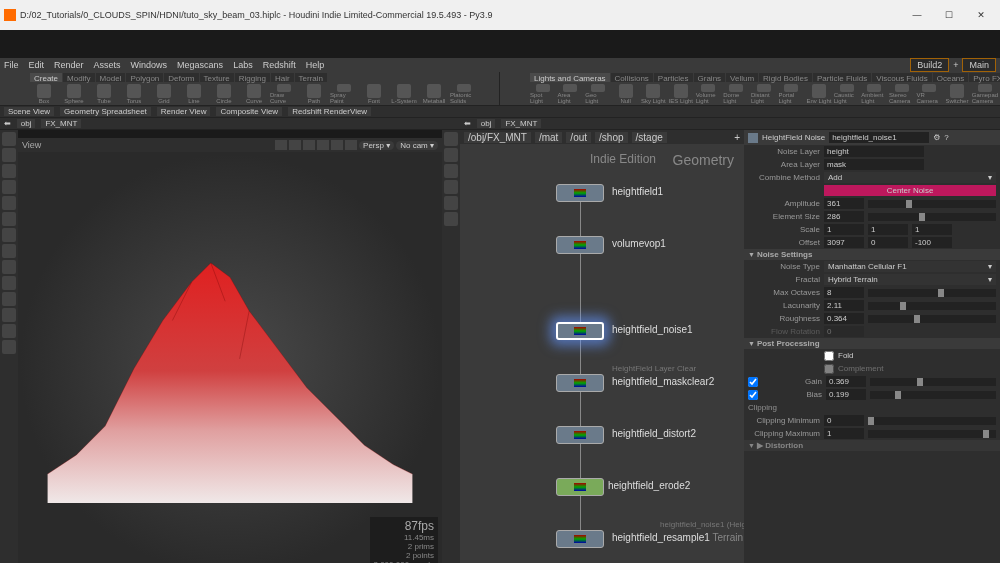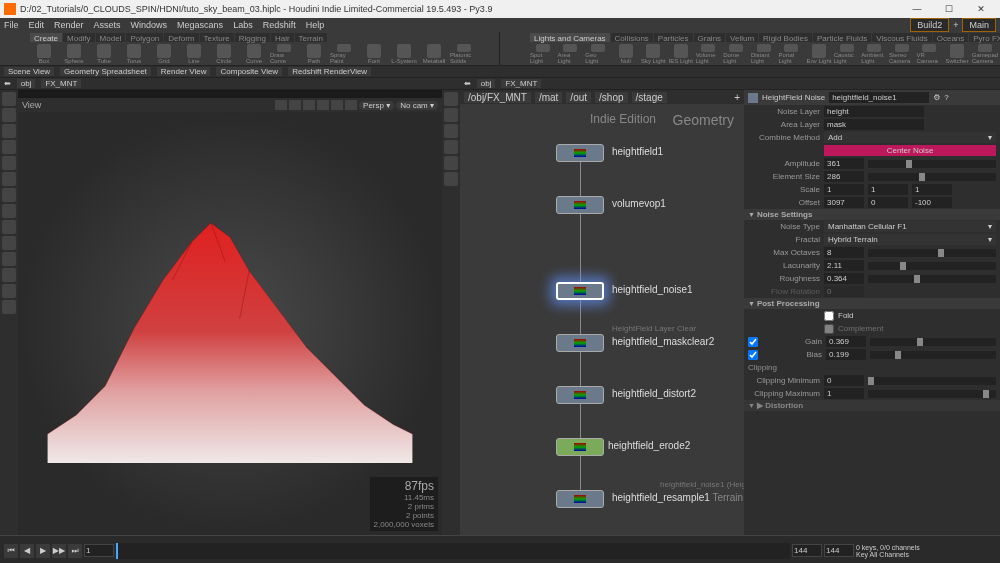--- a/index.html
+++ b/index.html
@@ -1,21 +1,21 @@
 <!DOCTYPE html>
 <html><head>
 <meta charset="utf-8">
 <style>
 * { margin: 0; padding: 0; box-sizing: border-box; font-family: Arial, sans-serif; }
 body { background: #1a1a1a; color: #ccc; font-size: 10px; overflow: hidden; width: 1000px; height: 563px; }
-.titlebar { background: #f0f0f0; color: #333; height: 18px; display: flex; align-items: center; padding: 0 4px; font-size: 9px; }
+.titlebar { background: #f0f0f0; color: #333; height: 30px; display: flex; align-items: center; padding: 0 4px; font-size: 9px; }
 .titlebar .icon { width: 12px; height: 12px; background: #ff6b00; margin-right: 4px; }
 .titlebar .controls { margin-left: auto; display: flex; gap: 2px; }
 .titlebar .controls span { width: 30px; text-align: center; cursor: pointer; }
-.menubar { background: #3a3a3a; height: 14px; display: flex; align-items: center; padding: 0 4px; gap: 10px; font-size: 9px; }
+.menubar { background: #3a3a3a; height: 14px; display: flex; align-items: center; padding: 0 4px; gap: 10px; font-size: 9px; margin-top: 28px; }
 .menubar span { cursor: pointer; }
 .menubar .right { margin-left: auto; display: flex; gap: 4px; align-items: center; }
 .menubar .dropdown { background: #2a2a2a; padding: 1px 6px; border: 1px solid #a16207; }
 .shelf { background: #3a3a3a; height: 34px; display: flex; border-bottom: 1px solid #222; }
 .shelf-tabs { display: flex; gap: 1px; font-size: 8px; padding: 1px 2px; flex-wrap: nowrap; overflow: hidden; }
 .shelf-tab { background: #2e2e2e; padding: 1px 4px; cursor: pointer; white-space: nowrap; color: #888; }
 .shelf-tab.active { background: #4a4a4a; color: #ccc; }
 .shelf-row { display: flex; flex-direction: column; width: 100%; padding-left: 28px; }
 .shelf-tools { display: flex; gap: 2px; padding: 1px 2px; overflow: hidden; }
 .shelf-tool { width: 28px; display: flex; flex-direction: column; align-items: center; font-size: 6px; color: #888; cursor: pointer; }

